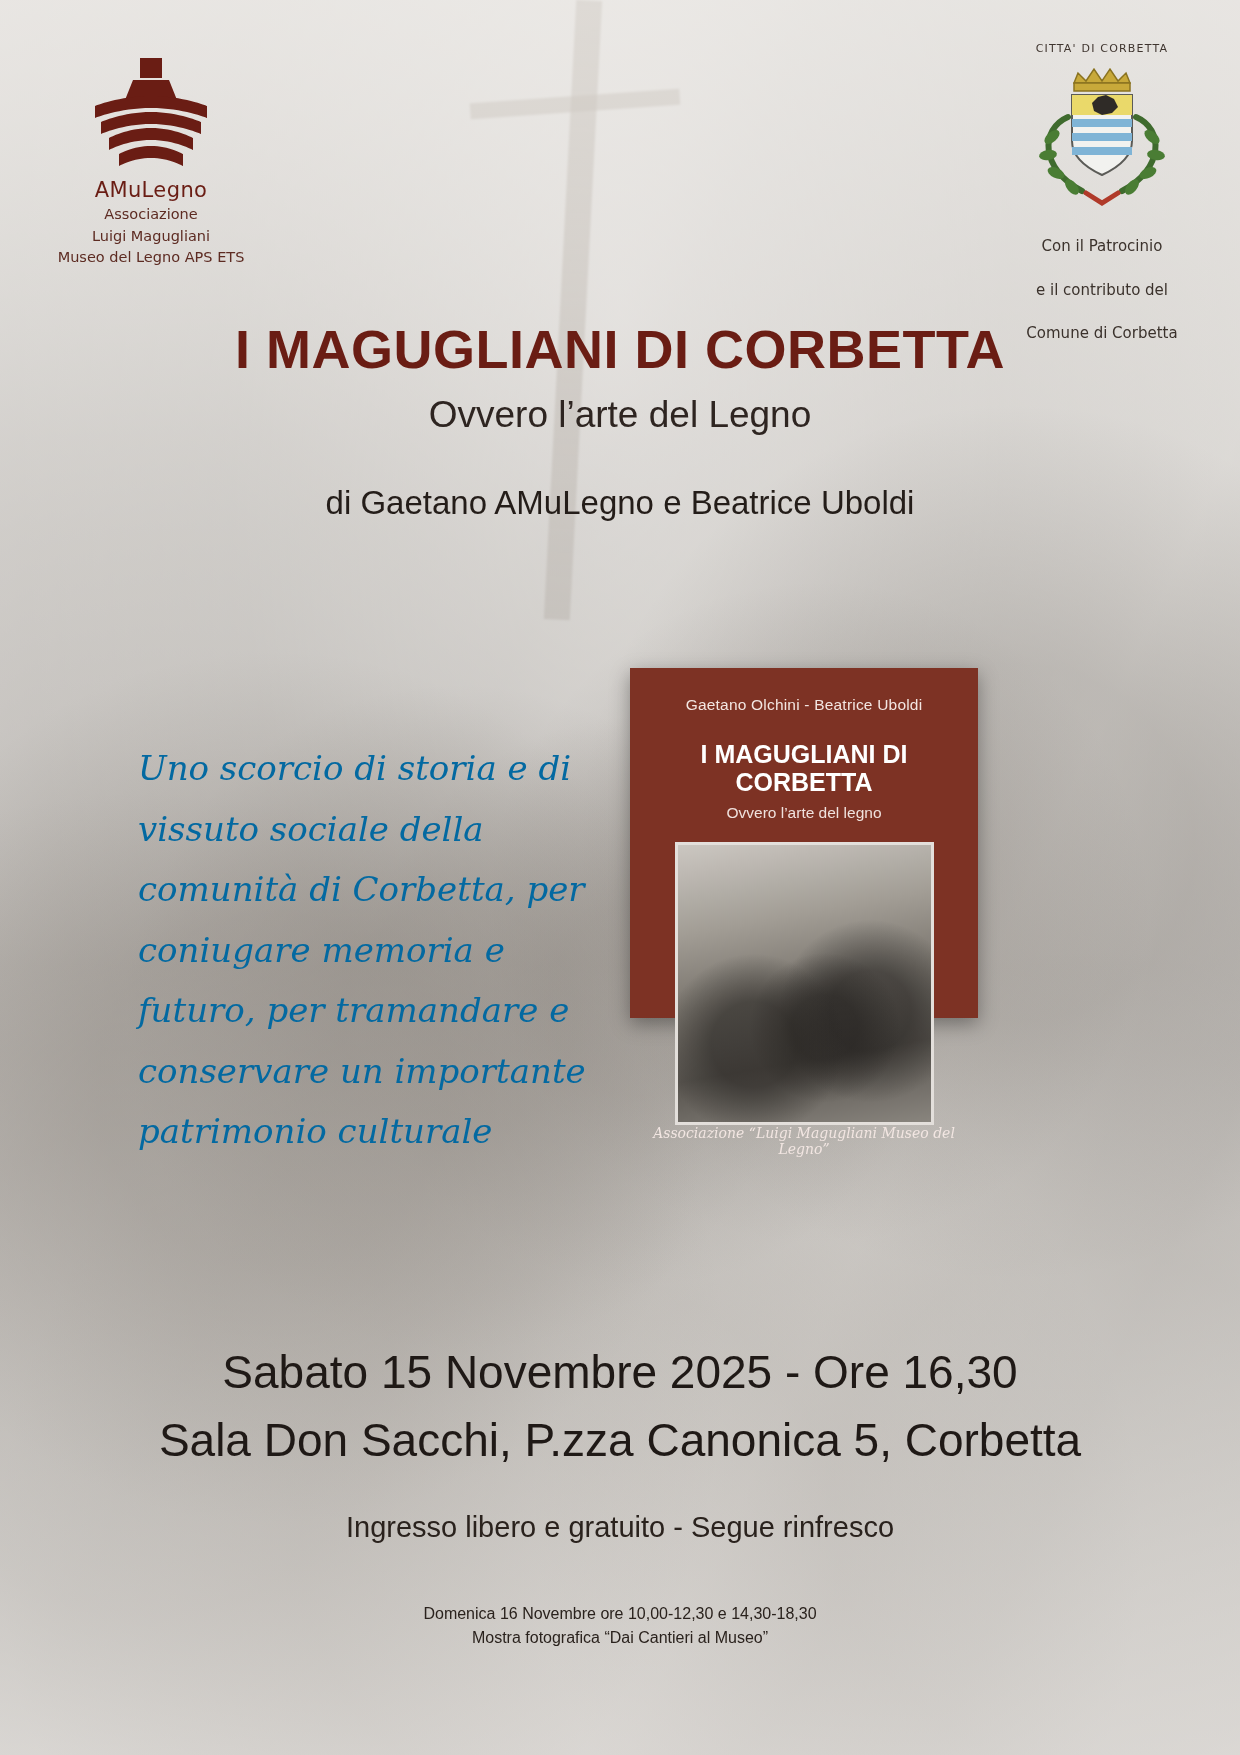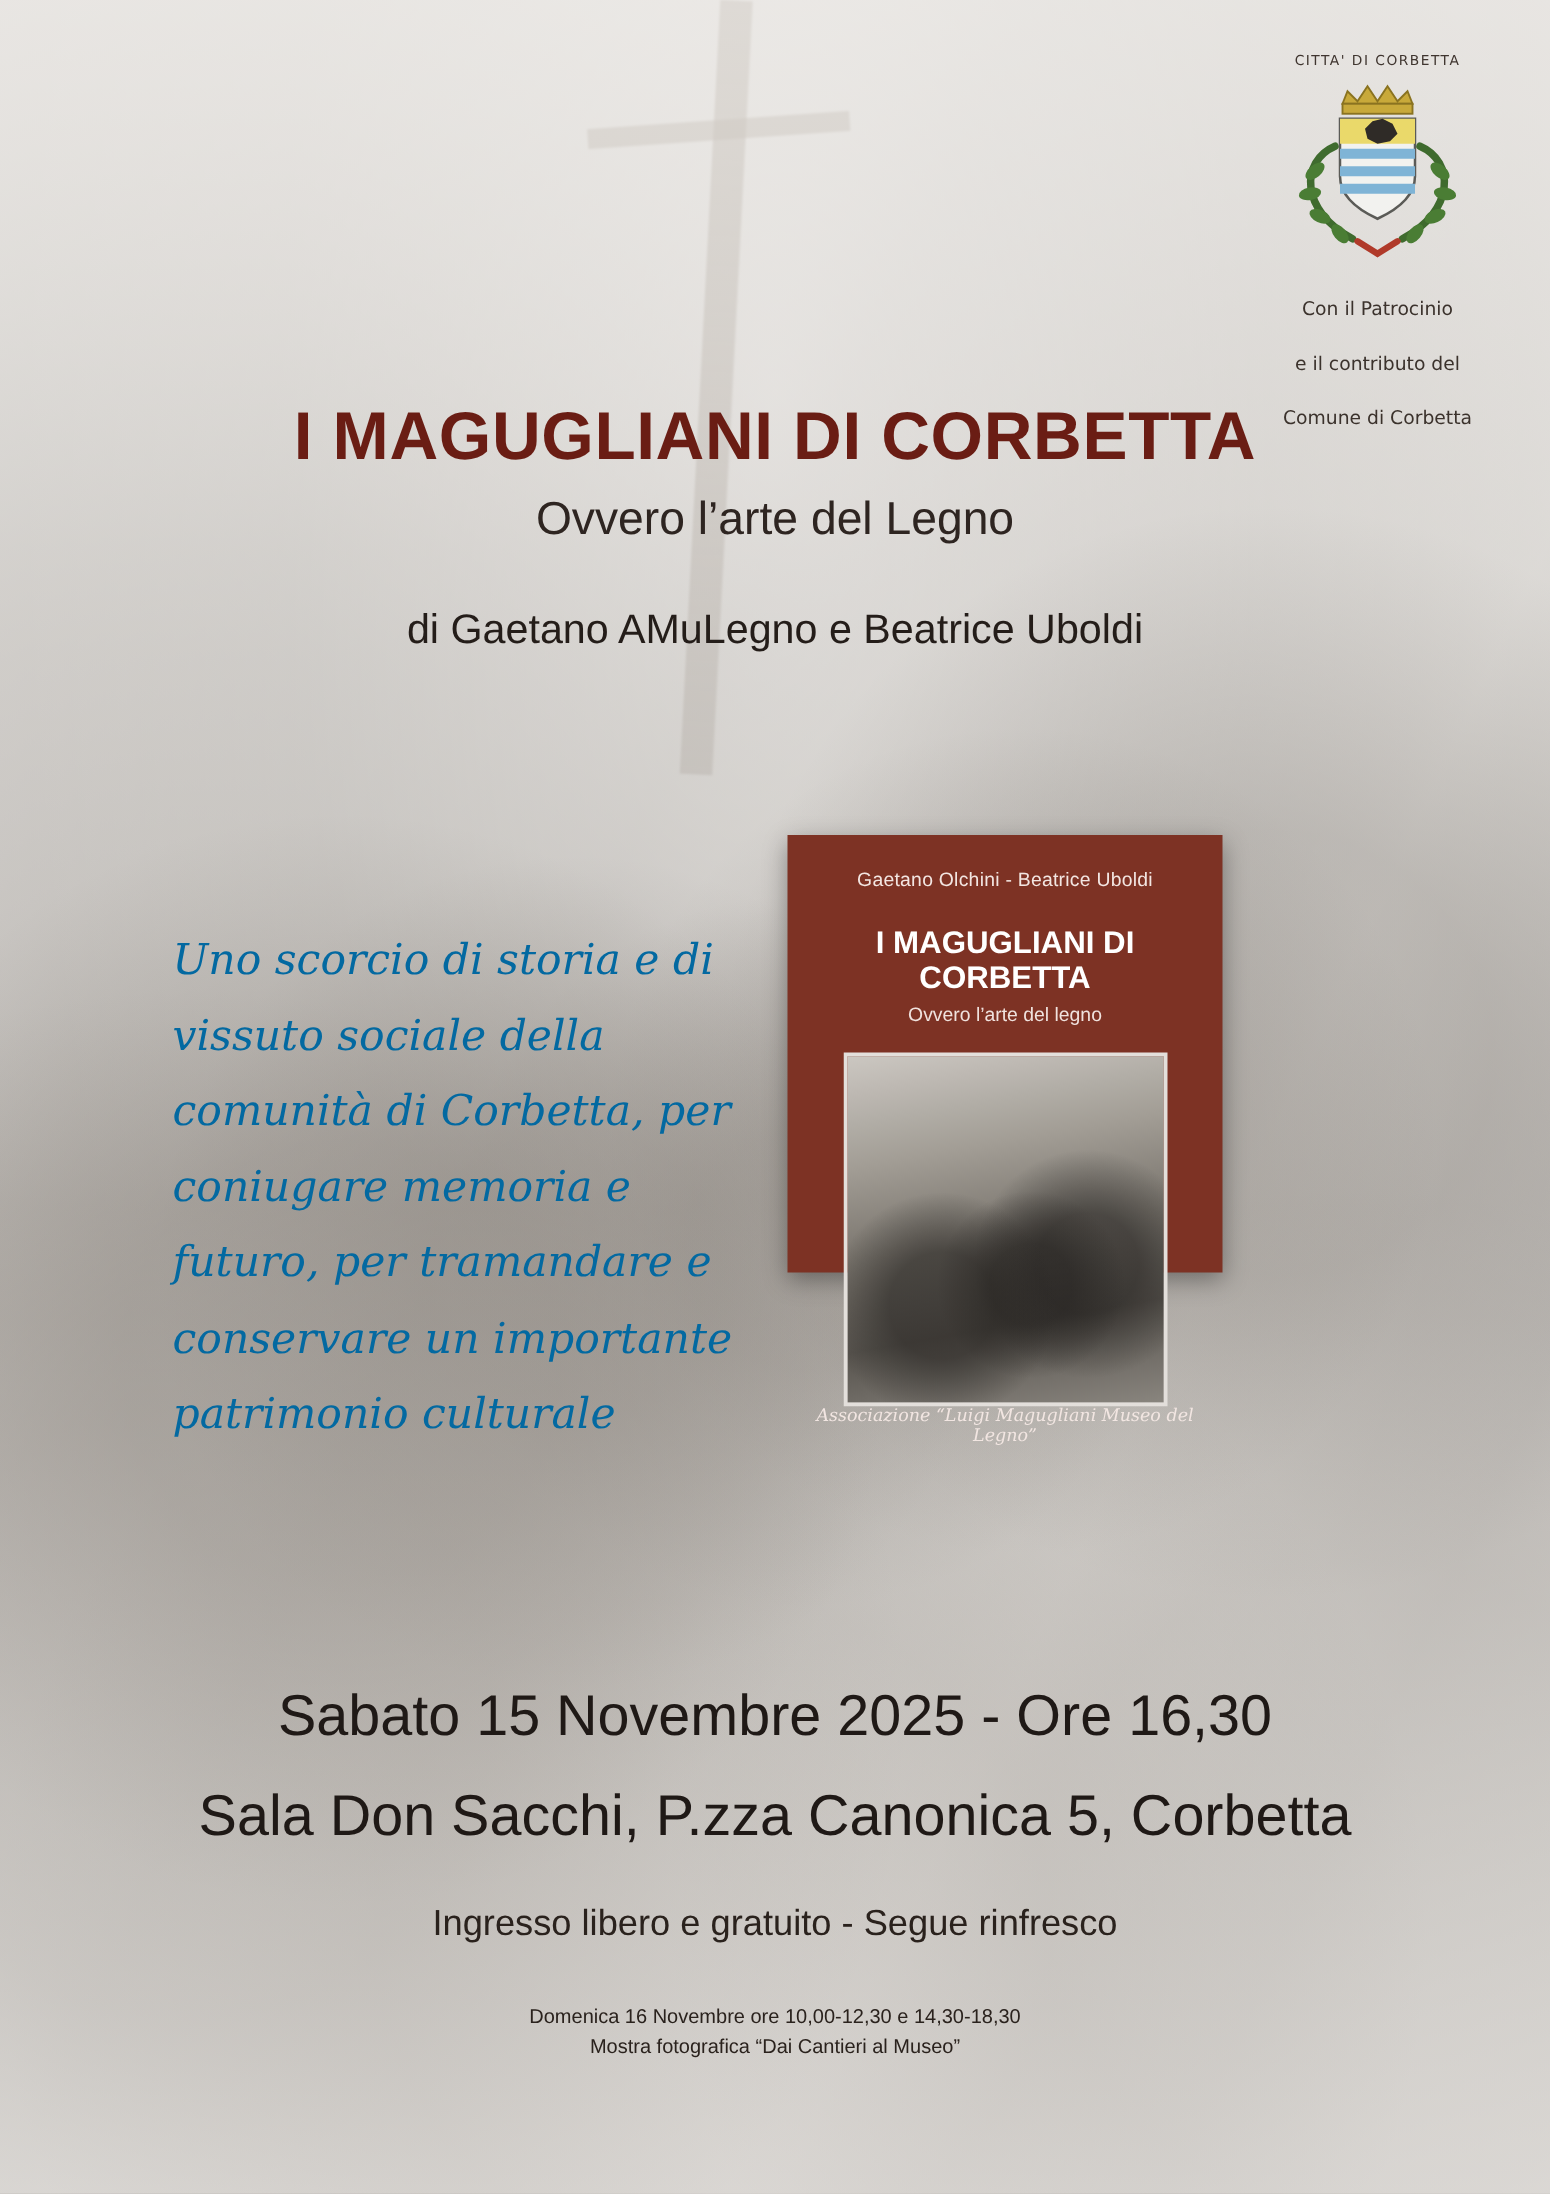--- a/index.html
+++ b/index.html
@@ -205,21 +205,21 @@
 
   
   .event {
     position: absolute;
     left: 0; right: 0;
     top: 1345px;
     text-align: center;
     color: #1f1916;
   }
   .event .line1 { font-size: 46px; }
-  .event .line2 { font-size: 46px; margin-top: 26px; }
+  .event .line2 { font-size: 46px; margin-top: 14px; }
   .event .free {
     font-size: 29px;
     margin-top: 44px;
     color: #2a221d;
   }
   .footer {
     position: absolute;
     left: 0; right: 0;
     top: 1602px;
     text-align: center;
@@ -234,20 +234,34 @@
 <div class="poster">
 
   <div class="bg-photo"></div>
   <div class="bg-mast"></div>
   <div class="bg-cross"></div>
   <div class="bg-overlay"></div>
   <div class="bg-wash"></div>
 
   <div class="content">
 
+    <div class="logo-left">
+      <svg class="mark" width="132" height="118" viewBox="0 0 132 118">
+        <rect x="55" y="2" width="22" height="20" fill="#6a1d14"></rect>
+        <path d="M48 24 H84 L92 44 H40 Z" fill="#6a1d14"></path>
+        <path d="M10 50 C10 50 34 40 66 40 C98 40 122 50 122 50 L122 62 C122 62 98 52 66 52 C34 52 10 62 10 62 Z" fill="#6a1d14"></path>
+        <path d="M16 66 C16 66 38 56 66 56 C94 56 116 66 116 66 L116 78 C116 78 94 68 66 68 C38 68 16 78 16 78 Z" fill="#6a1d14"></path>
+        <path d="M24 82 C24 82 42 72 66 72 C90 72 108 82 108 82 L108 94 C108 94 90 84 66 84 C42 84 24 94 24 94 Z" fill="#6a1d14"></path>
+        <path d="M34 98 C34 98 48 90 66 90 C84 90 98 98 98 98 L98 110 C98 110 84 102 66 102 C48 102 34 110 34 110 Z" fill="#6a1d14"></path>
+      </svg>
+      <div class="brand">AMuLegno</div>
+      <div class="sub">Associazione</div>
+      <div class="sub">Luigi Magugliani</div>
+      <div class="sub">Museo del Legno APS ETS</div>
+    </div>
 
     <div class="logo-right">
       <div class="city-label">CITTA' DI CORBETTA</div>
       <svg width="180" height="152" viewBox="0 0 180 152">
 
         <path d="M62 26 L66 16 L74 24 L82 12 L90 24 L98 12 L106 24 L114 16 L118 26 Z" fill="#c8a93a" stroke="#8a7320" stroke-width="1.5"></path>
         <rect x="62" y="26" width="56" height="8" fill="#c8a93a" stroke="#8a7320" stroke-width="1.5"></rect>
 
         <path d="M60 38 H120 V84 C120 102 103 112 90 118 C77 112 60 102 60 84 Z" fill="#f2f2ef" stroke="#5b5b57" stroke-width="2"></path>
         <path d="M60 38 H120 V58 H60 Z" fill="#ead96a"></path>

